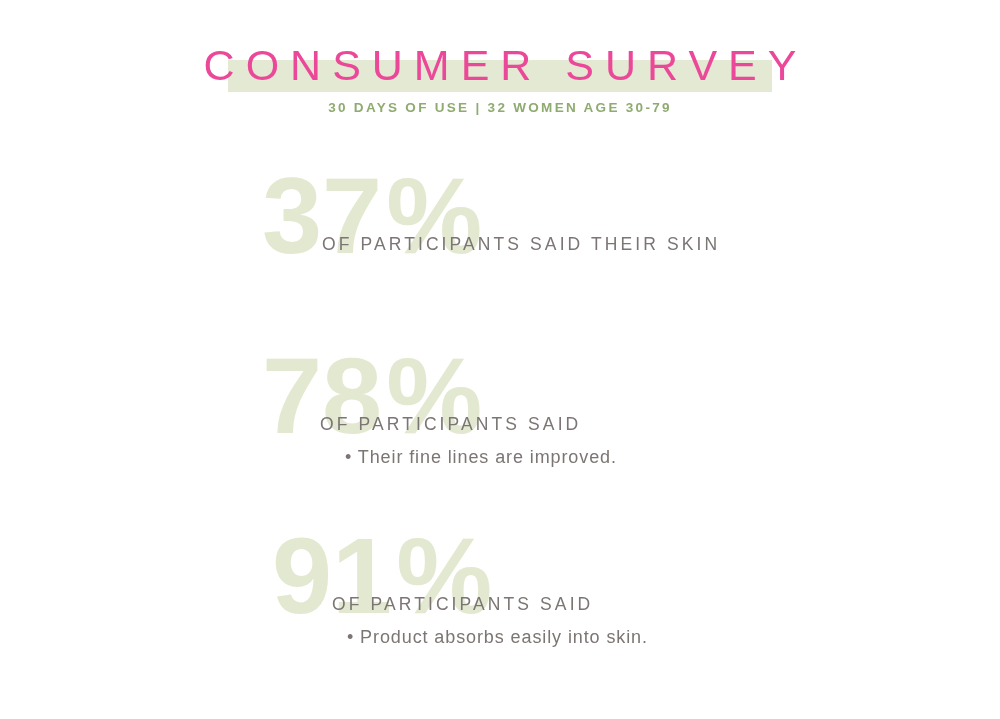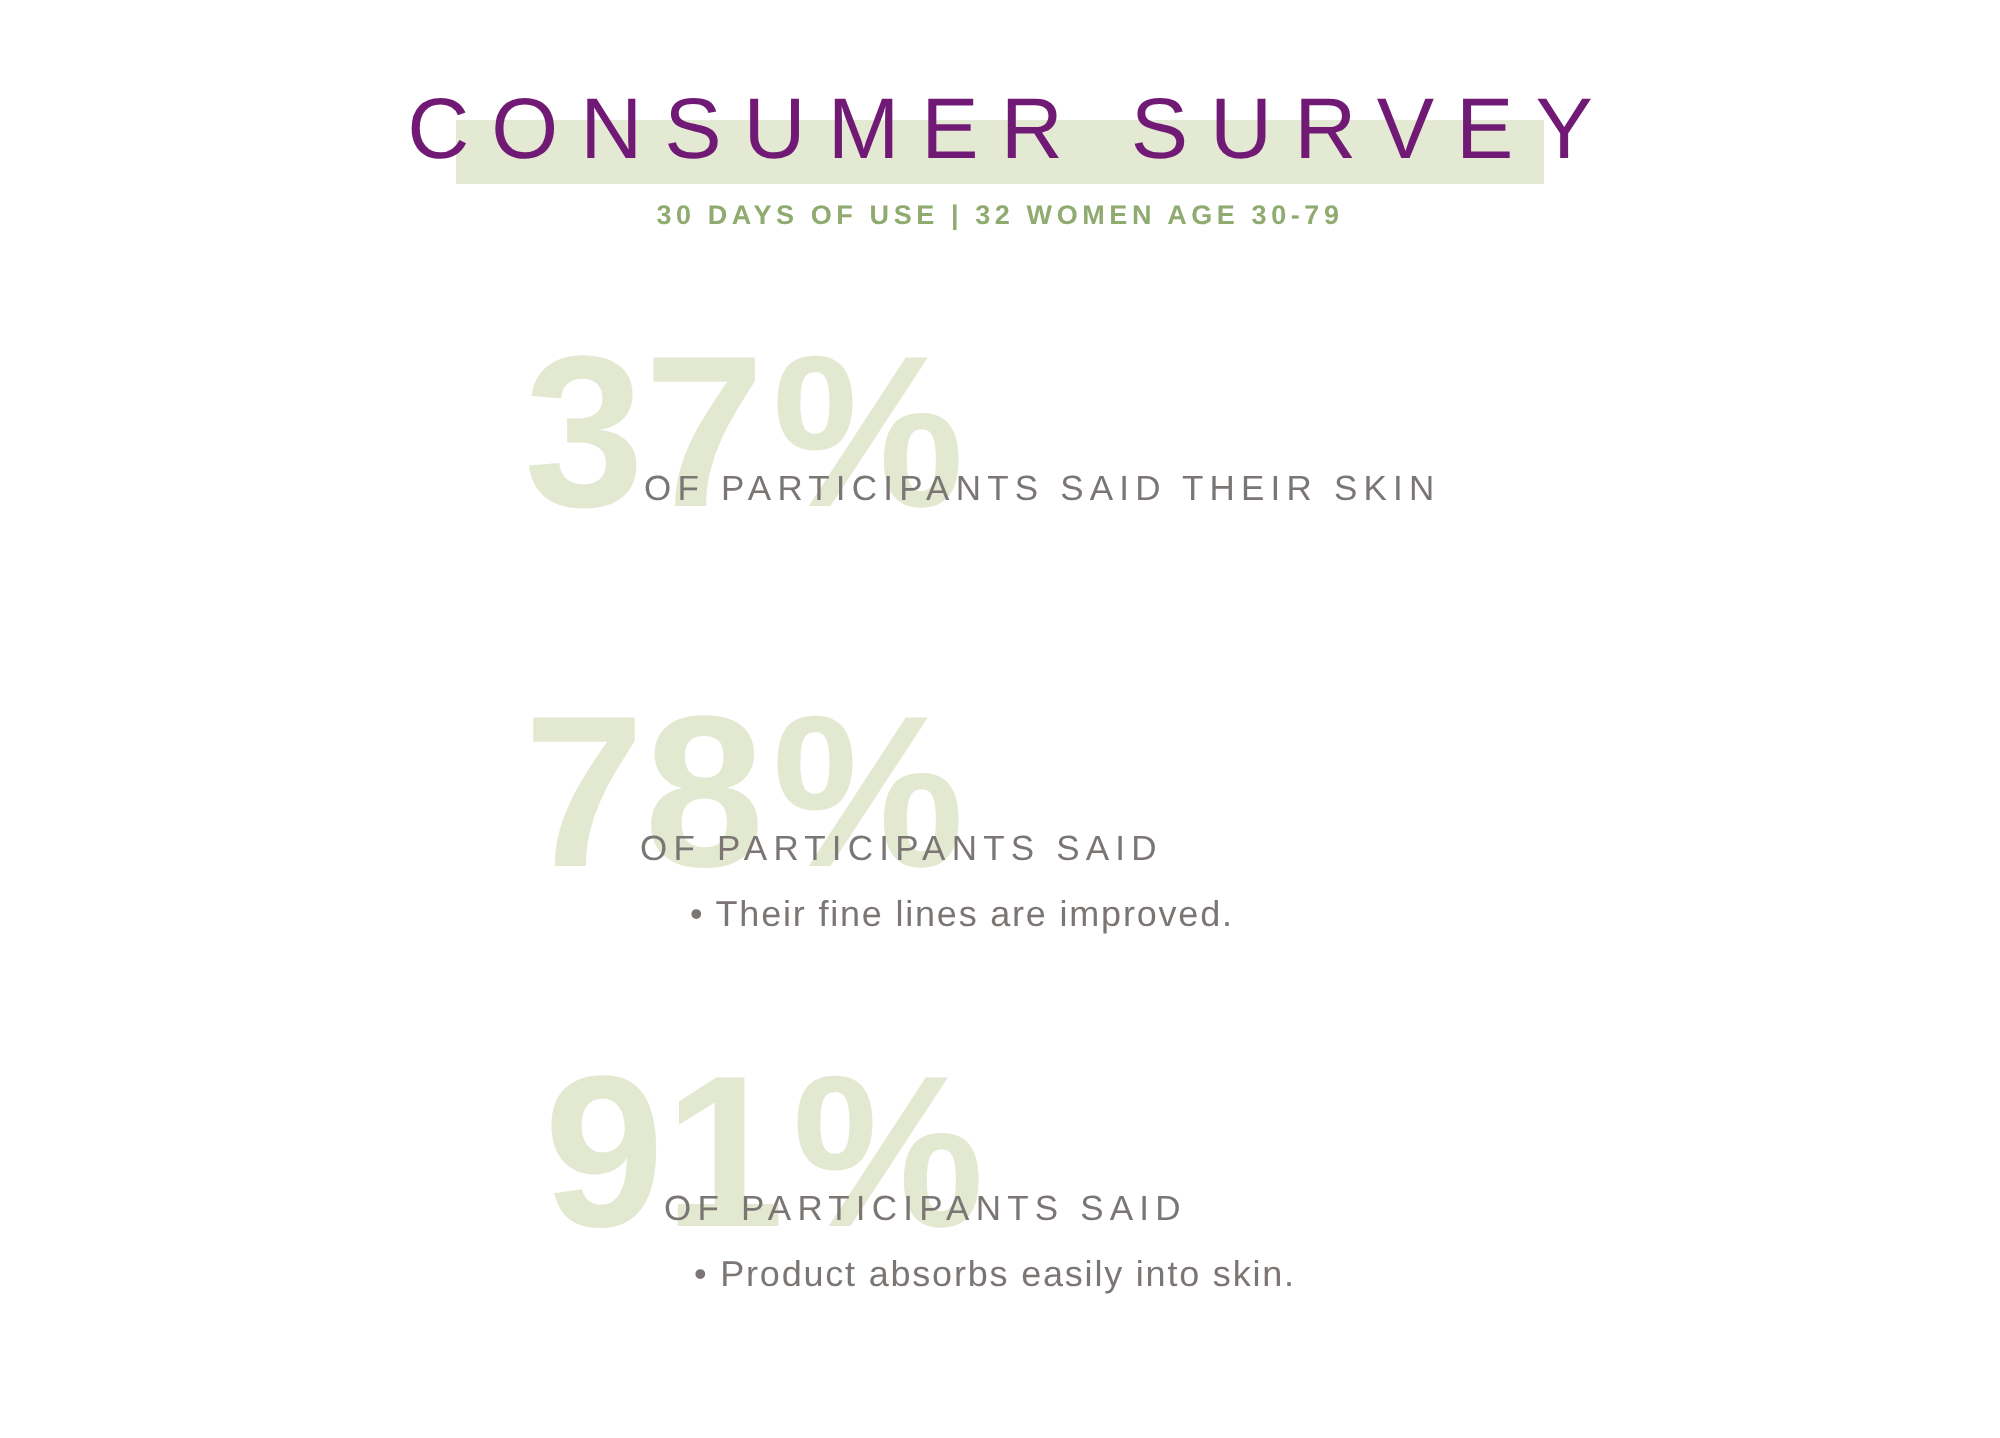--- a/index.html
+++ b/index.html
@@ -49,21 +49,21 @@
     background: #e3e9d2;
   }
 
   .title-text {
     position: relative;
     display: inline-block;
     font-family: "Liberation Sans", sans-serif;
     font-size: 43px;
     font-weight: 400;
     letter-spacing: 11px;
-    color: #701a75;
+    color: #ec4899;
     line-height: 58px;
     padding-left: 11px;
     white-space: nowrap;
   }
 
   .subtitle {
     position: absolute;
     top: 100px;
     left: 0;
     width: 1000px;

